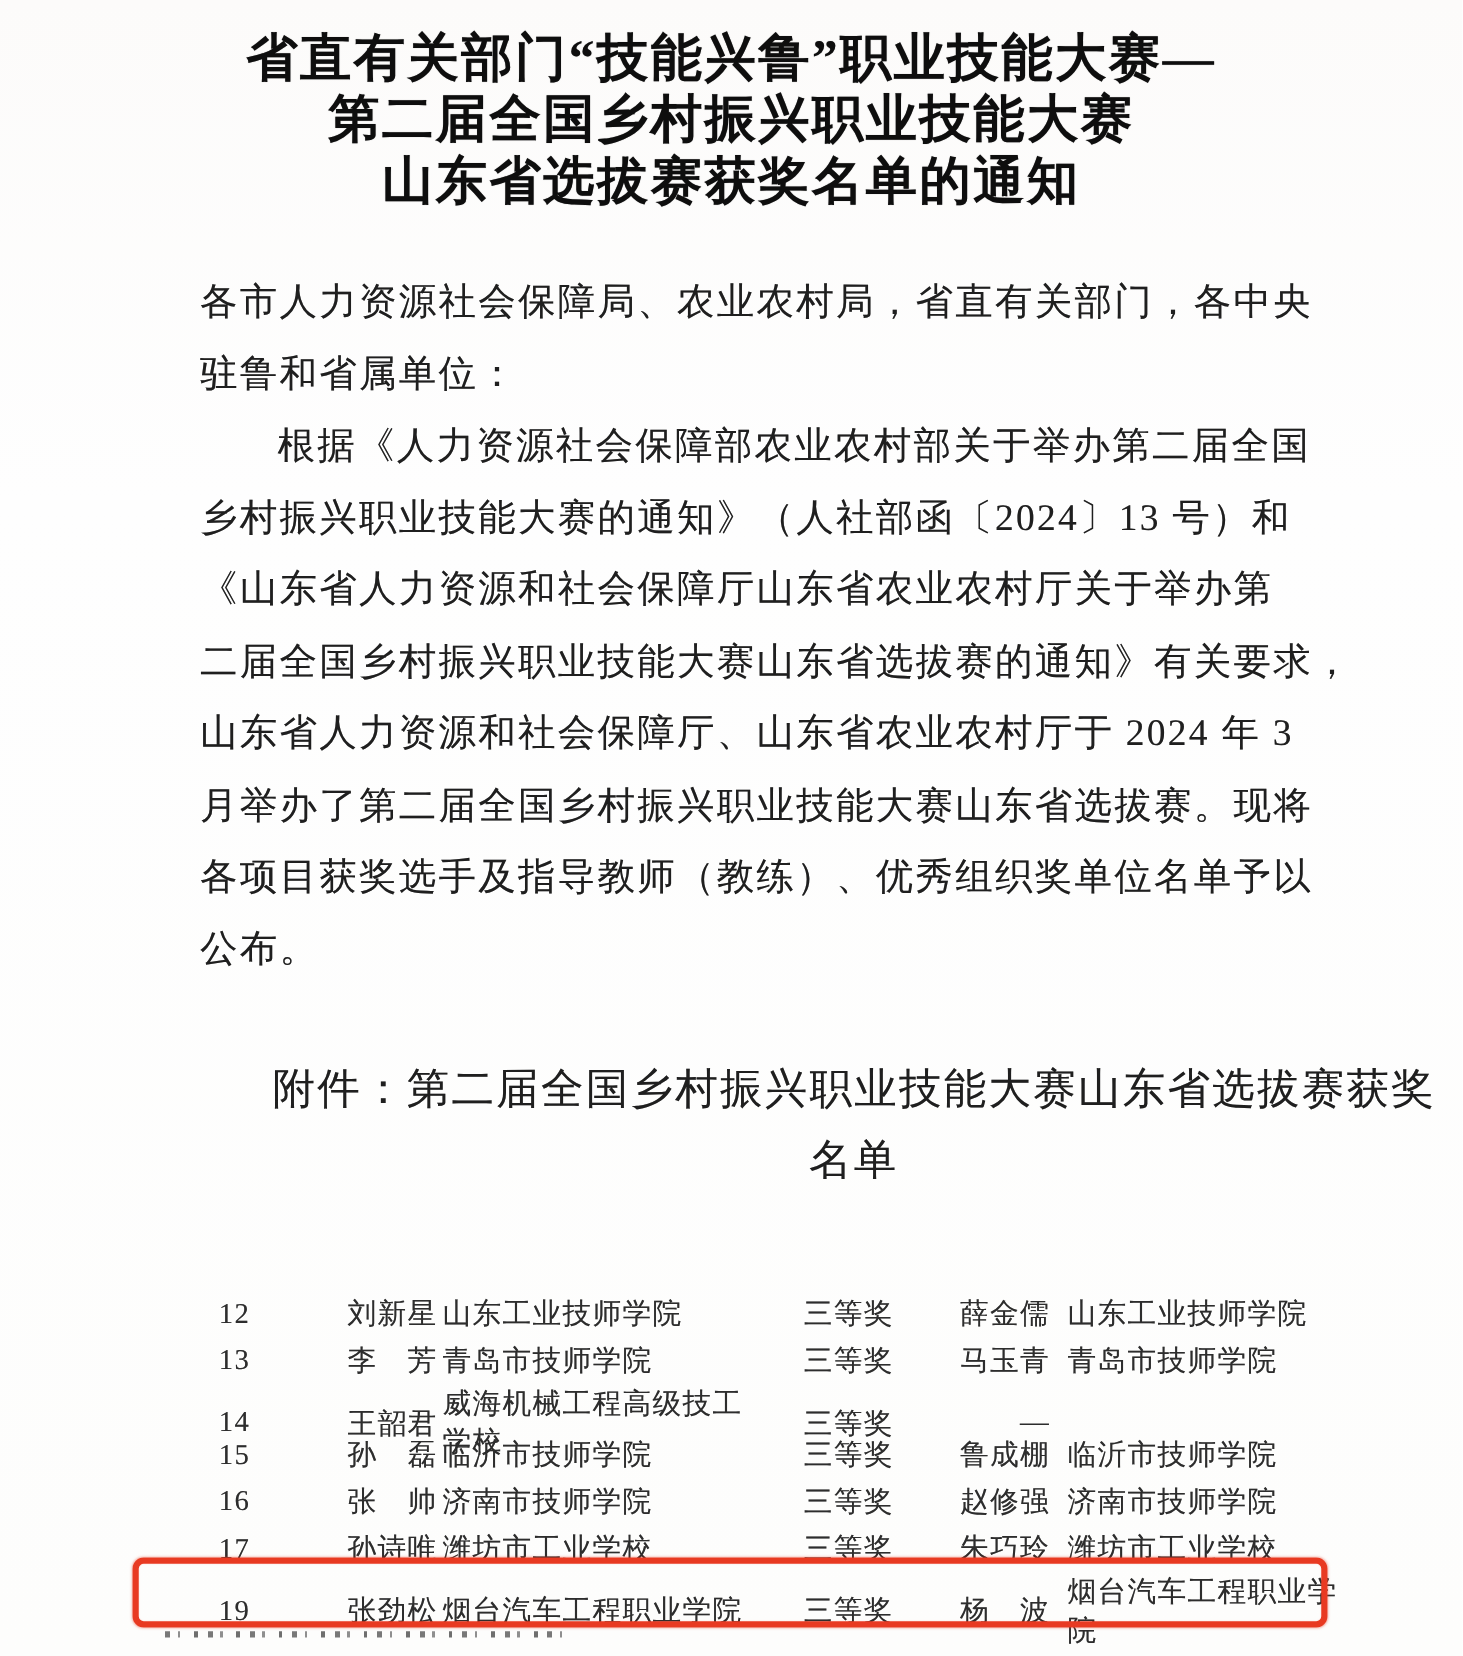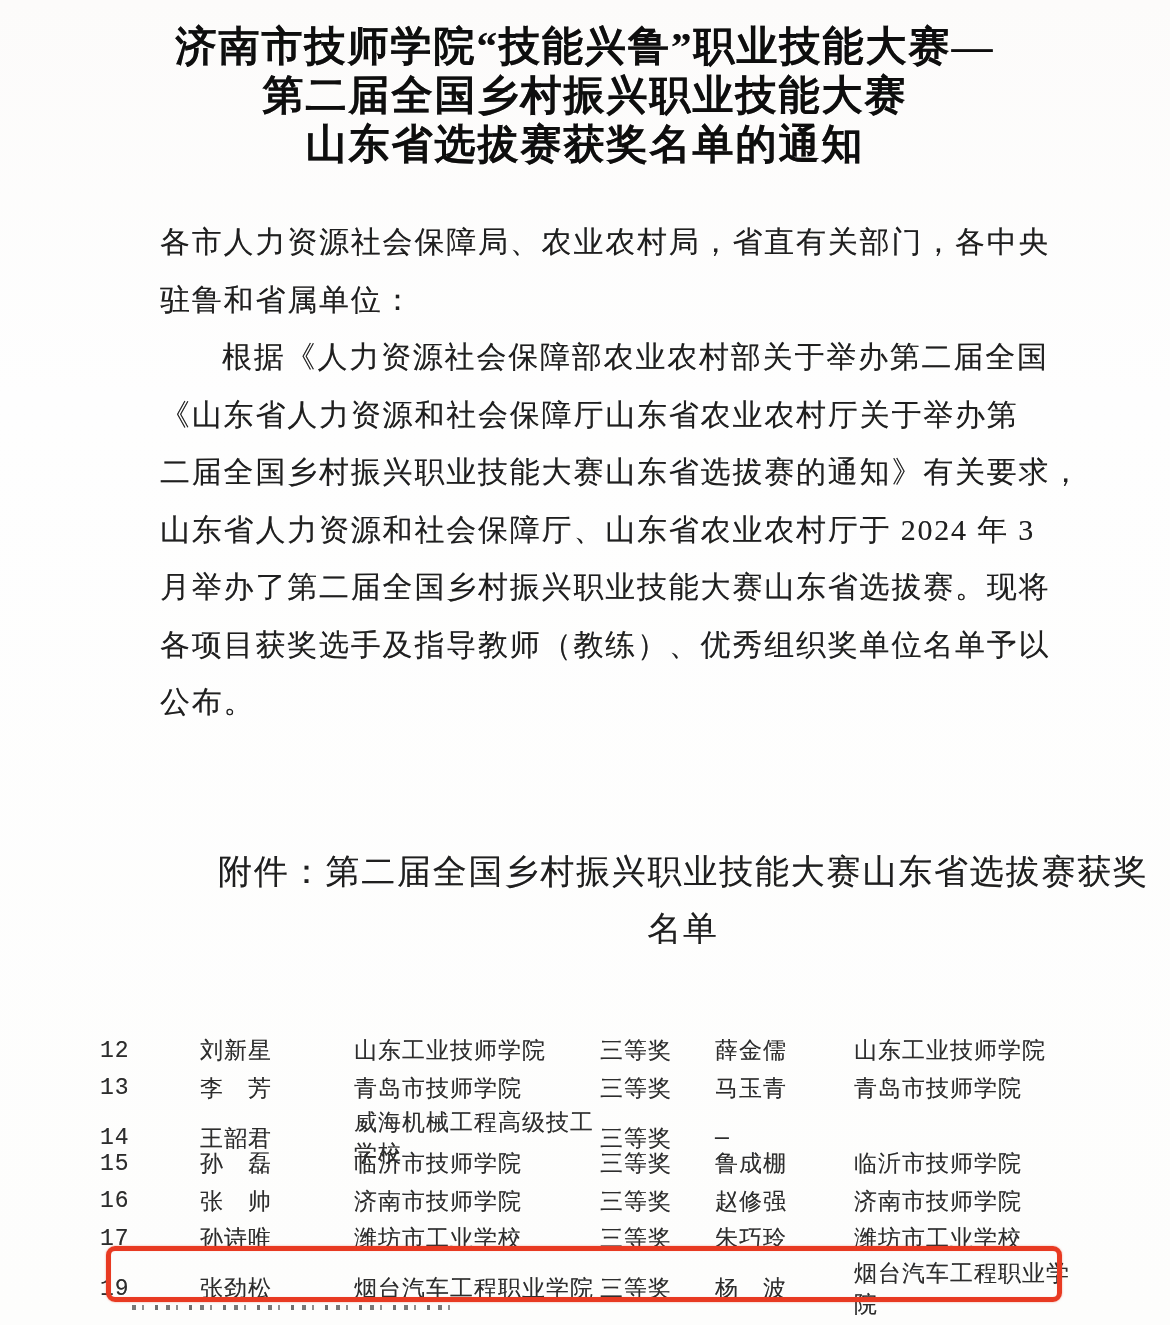--- a/index.html
+++ b/index.html
@@ -29,49 +29,50 @@
   .attachment .line2{padding-left:150px;text-align:center;}
   .award-table{
     position:absolute;top:1032px;left:100px;width:980px;
     font-size:23px;color:#2d2d2d;letter-spacing:1px;
     text-shadow:0 0 .3px rgba(0,0,0,.35);
   }
   .t-row{
     display:grid;grid-template-columns:100px 150px 250px 115px 125px 240px;
     height:37.6px;align-items:center;
   }
-  .c-no,.c-name,.c-award,.c-coach{text-align:left;font-family:Liberation Mono, monospace;}
+  .c-no,.c-name,.c-award,.c-coach{text-align:right;}
   .c-unit{text-align:left;padding-left:4px;}
   .c-cunit{text-align:left;padding-left:14px;}
   .highlight-box{
     position:absolute;left:106px;top:1246px;width:946px;height:46px;
     border:5px solid #e83a22;border-radius:9px;
     box-shadow:0 0 2px rgba(232,58,34,.5), inset 0 0 1px rgba(232,58,34,.35);
   }
   .clipped-frag{
     position:absolute;left:132px;top:1305px;width:318px;height:5px;opacity:.75;
     background:
       repeating-linear-gradient(90deg,#4c4c4c 0 4px,transparent 4px 10px,#6a6a6a 10px 12px,transparent 12px 23px,#3f3f3f 23px 26px,transparent 26px 34px);
   }
 </style>
 </head>
 <body>
 
 <div class="page">
 
   <div class="title-block">
-    <div>济南市技师学院“技能兴鲁”职业技能大赛—</div>
+    <div>省直有关部门“技能兴鲁”职业技能大赛—</div>
     <div>第二届全国乡村振兴职业技能大赛</div>
     <div>山东省选拔赛获奖名单的通知</div>
   </div>
 
   <div class="doc-body">
     <div class="line">各市人力资源社会保障局、农业农村局，省直有关部门，各中央</div>
     <div class="line">驻鲁和省属单位：</div>
     <div class="line indent">根据《人力资源社会保障部农业农村部关于举办第二届全国</div>
+    <div class="line">乡村振兴职业技能大赛的通知》（人社部函〔2024〕13 号）和</div>
     <div class="line">《山东省人力资源和社会保障厅山东省农业农村厅关于举办第</div>
     <div class="line">二届全国乡村振兴职业技能大赛山东省选拔赛的通知》有关要求，</div>
     <div class="line">山东省人力资源和社会保障厅、山东省农业农村厅于 2024 年 3</div>
     <div class="line">月举办了第二届全国乡村振兴职业技能大赛山东省选拔赛。现将</div>
     <div class="line">各项目获奖选手及指导教师（教练）、优秀组织奖单位名单予以</div>
     <div class="line">公布。</div>
   </div>
 
   <div class="attachment">
     <div class="line1">附件：第二届全国乡村振兴职业技能大赛山东省选拔赛获奖</div>

